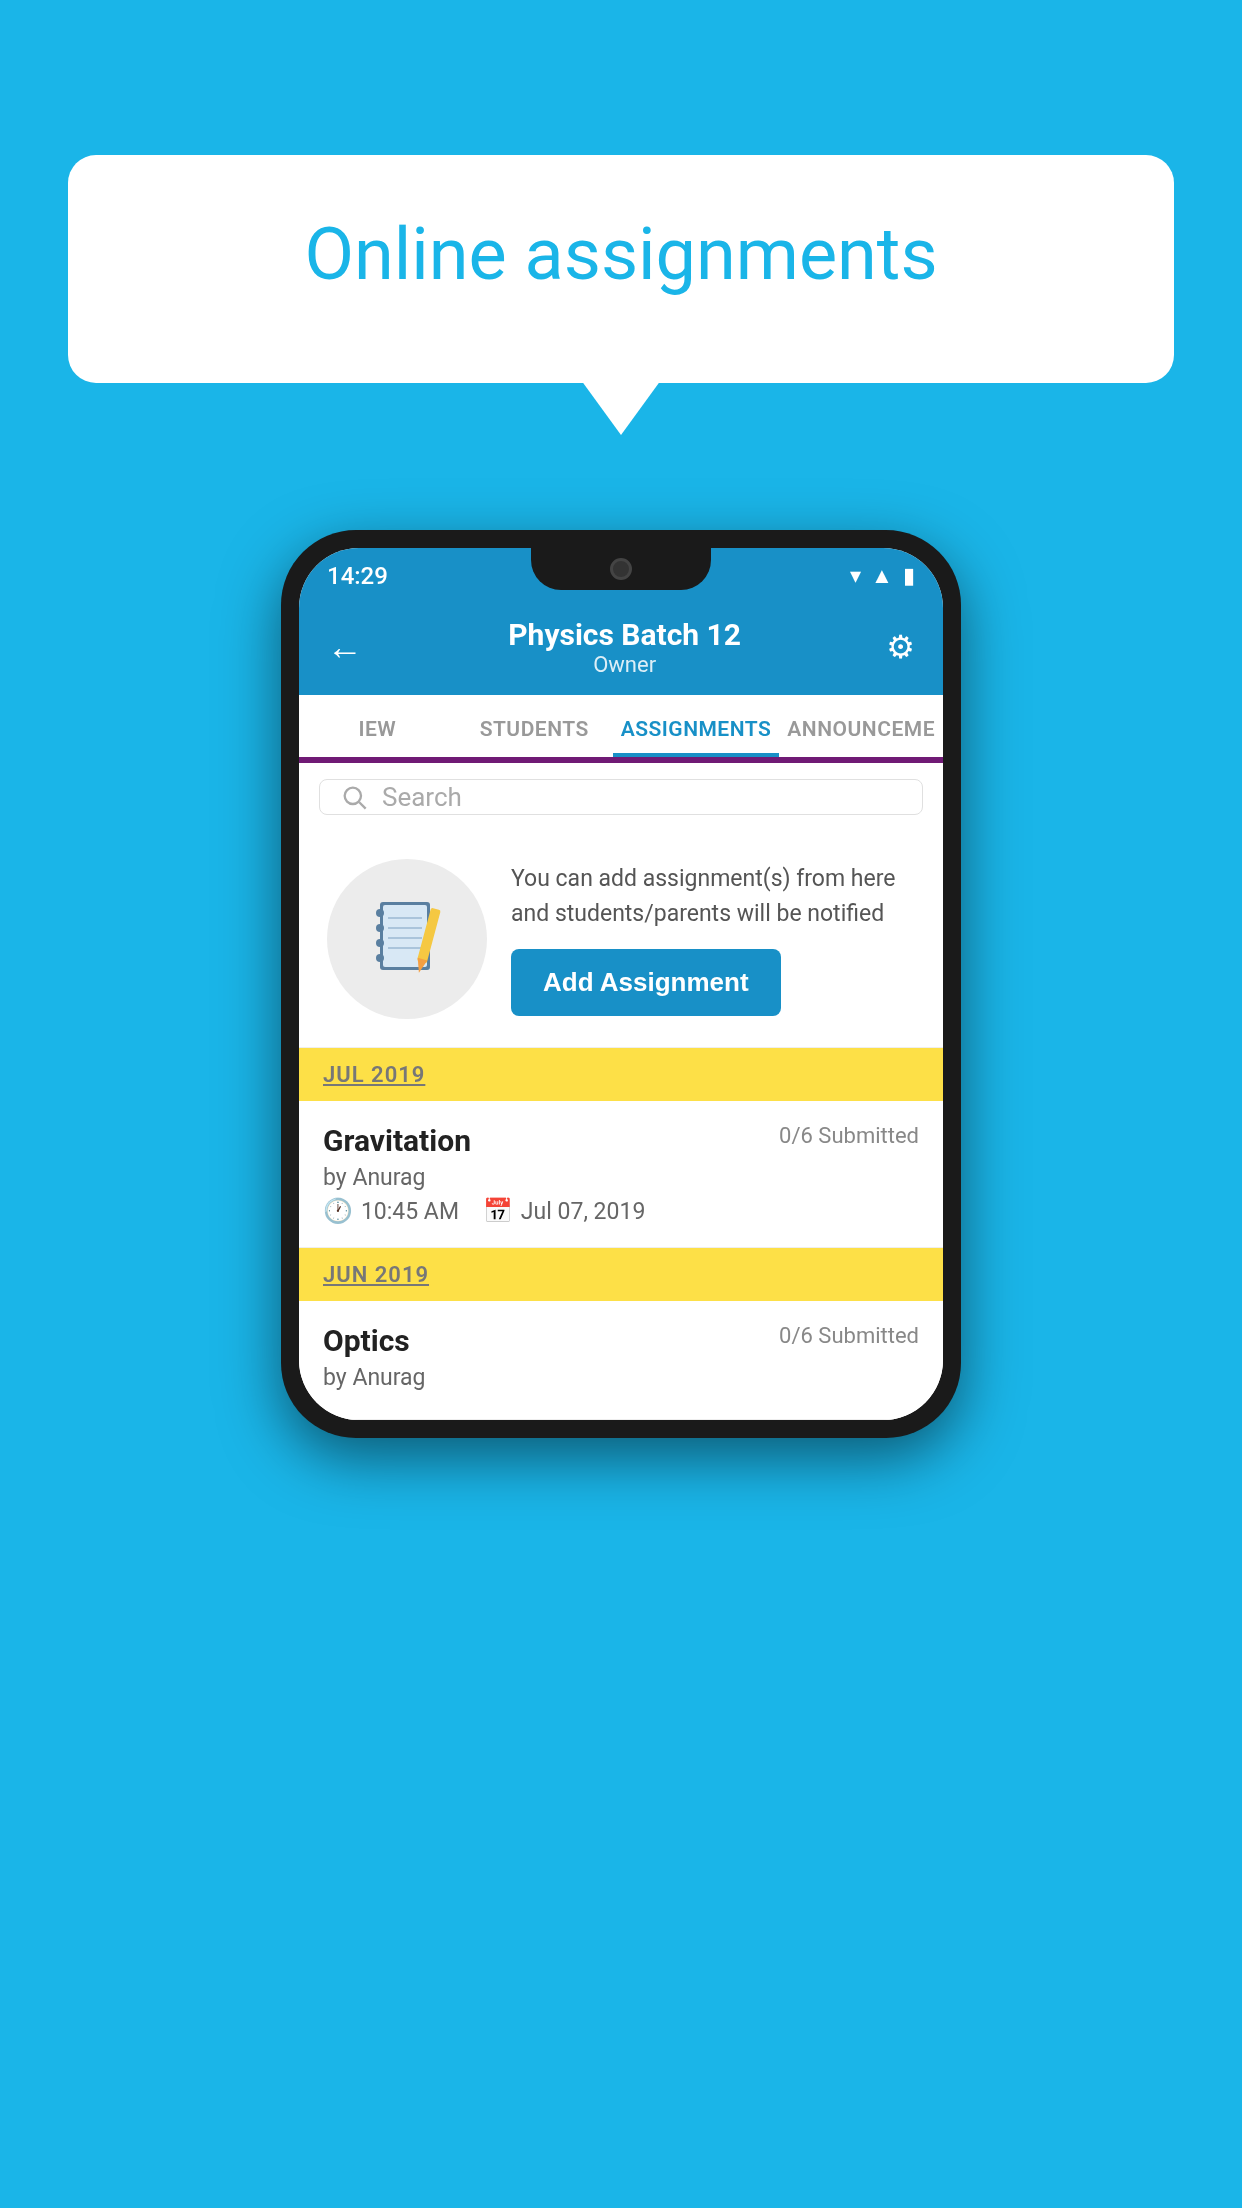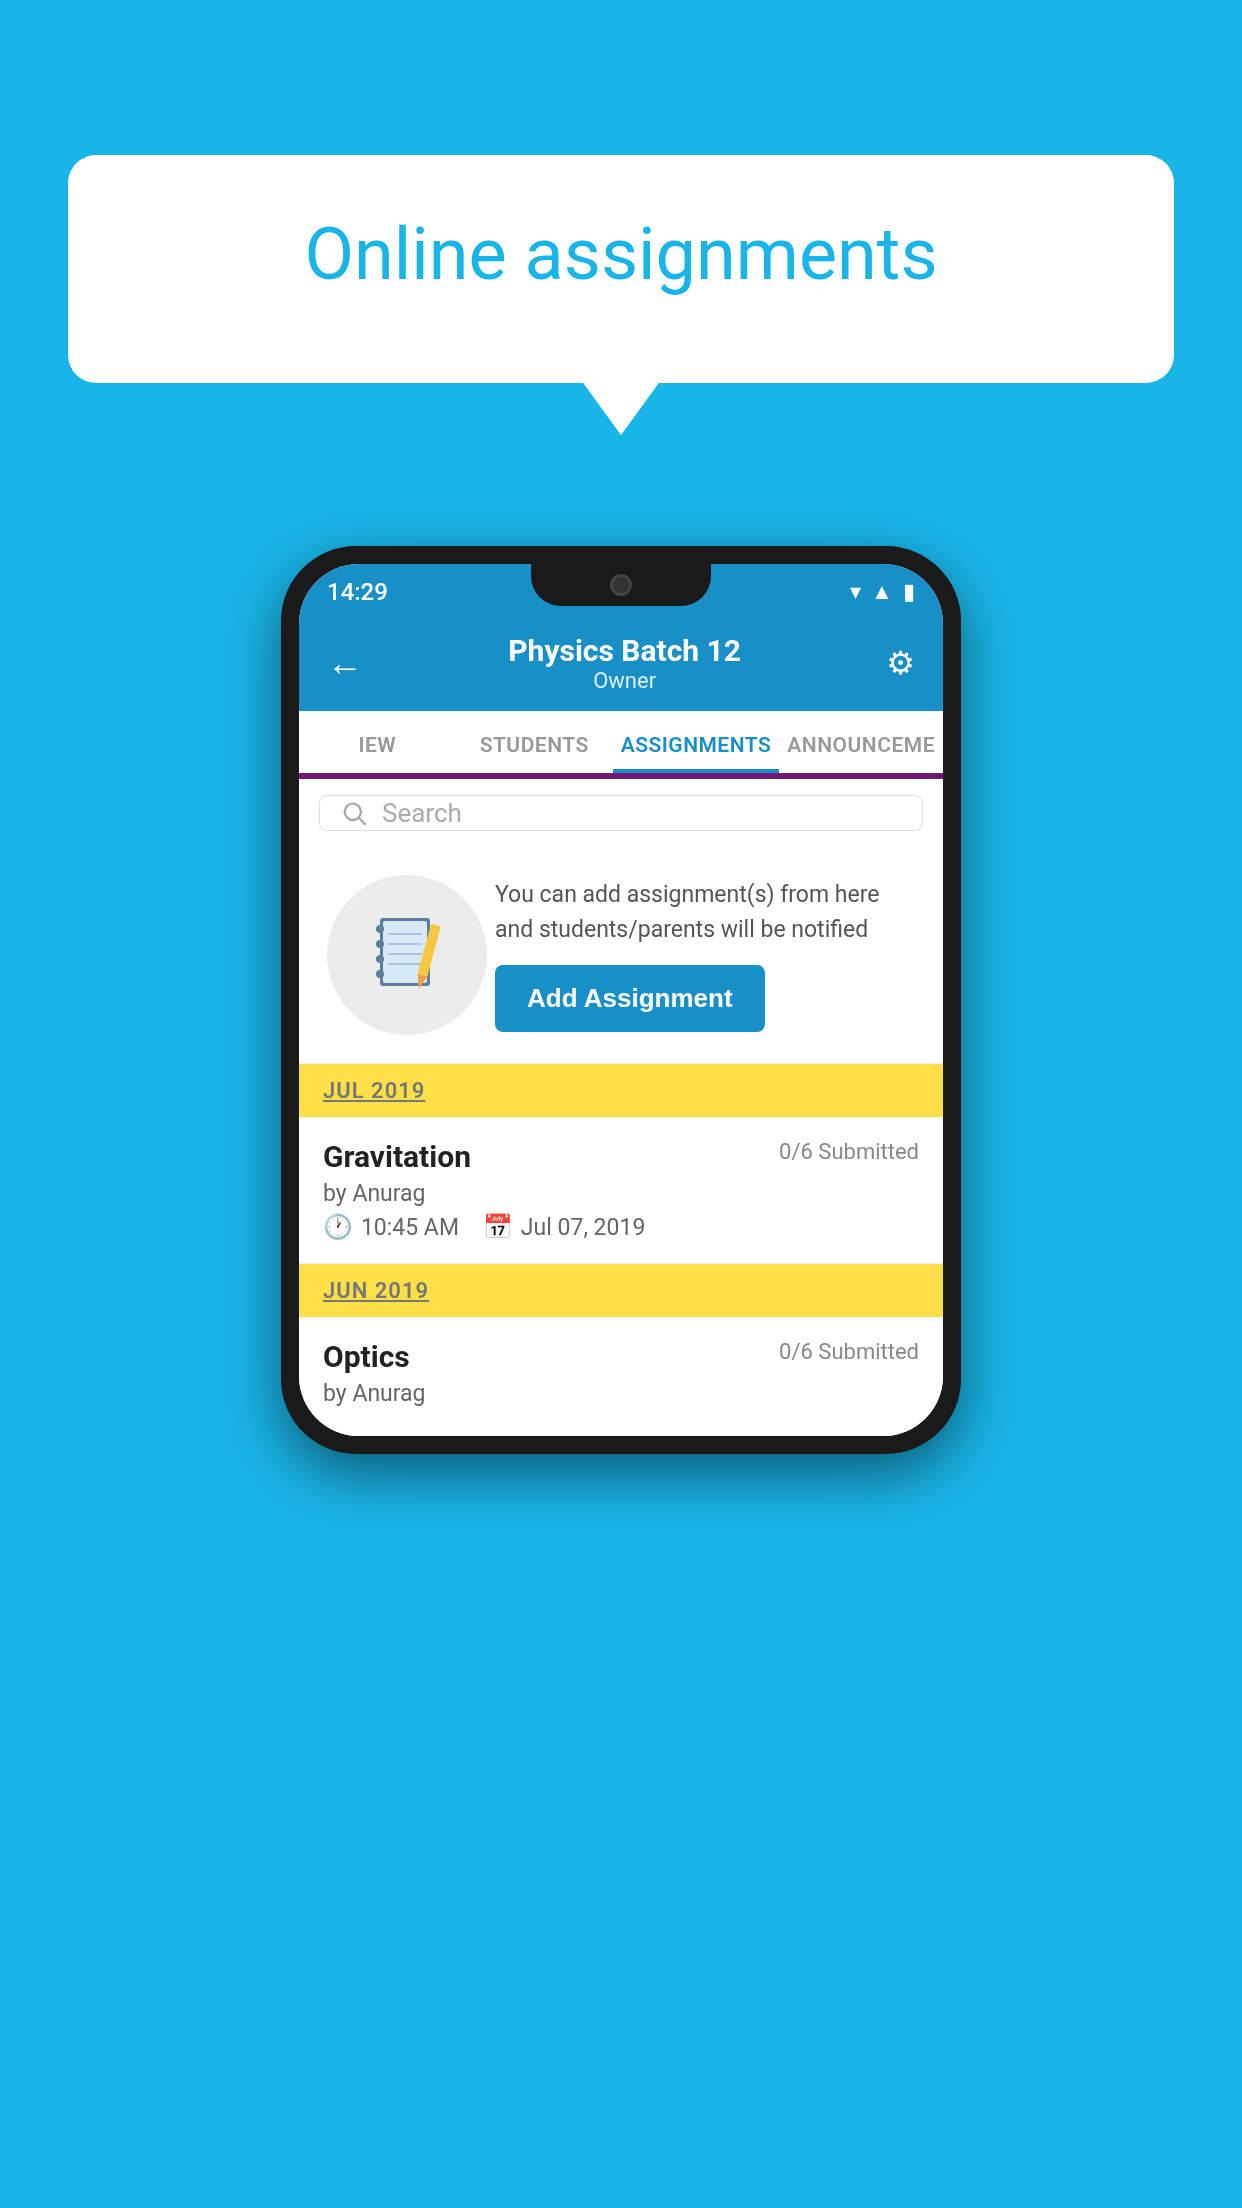--- a/index.html
+++ b/index.html
@@ -52,21 +52,21 @@
 
     .speech-bubble-subtitle {
       font-size: 36px;
       color: #777;
       font-weight: 400;
     }
 
     
     .phone-wrapper {
       position: absolute;
-      top: 546px;
+      top: 530px;
       left: 50%;
       transform: translateX(-50%);
       width: 680px;
     }
 
     .phone-outer {
       background: #1a1a1a;
       border-radius: 75px;
       padding: 18px;
       box-shadow: 0 20px 60px rgba(0,0,0,0.5);
@@ -224,21 +224,21 @@
       font-size: 26px;
       color: #aaa;
     }
 
     
     .promo-section {
       background: white;
       padding: 28px 28px;
       display: flex;
       align-items: center;
-      gap: 8px;
+      gap: 24px;
       border-bottom: 1px solid #eee;
     }
 
     .promo-icon-circle {
       width: 160px;
       height: 160px;
       min-width: 160px;
       background: #ececec;
       border-radius: 50%;
       display: flex;

